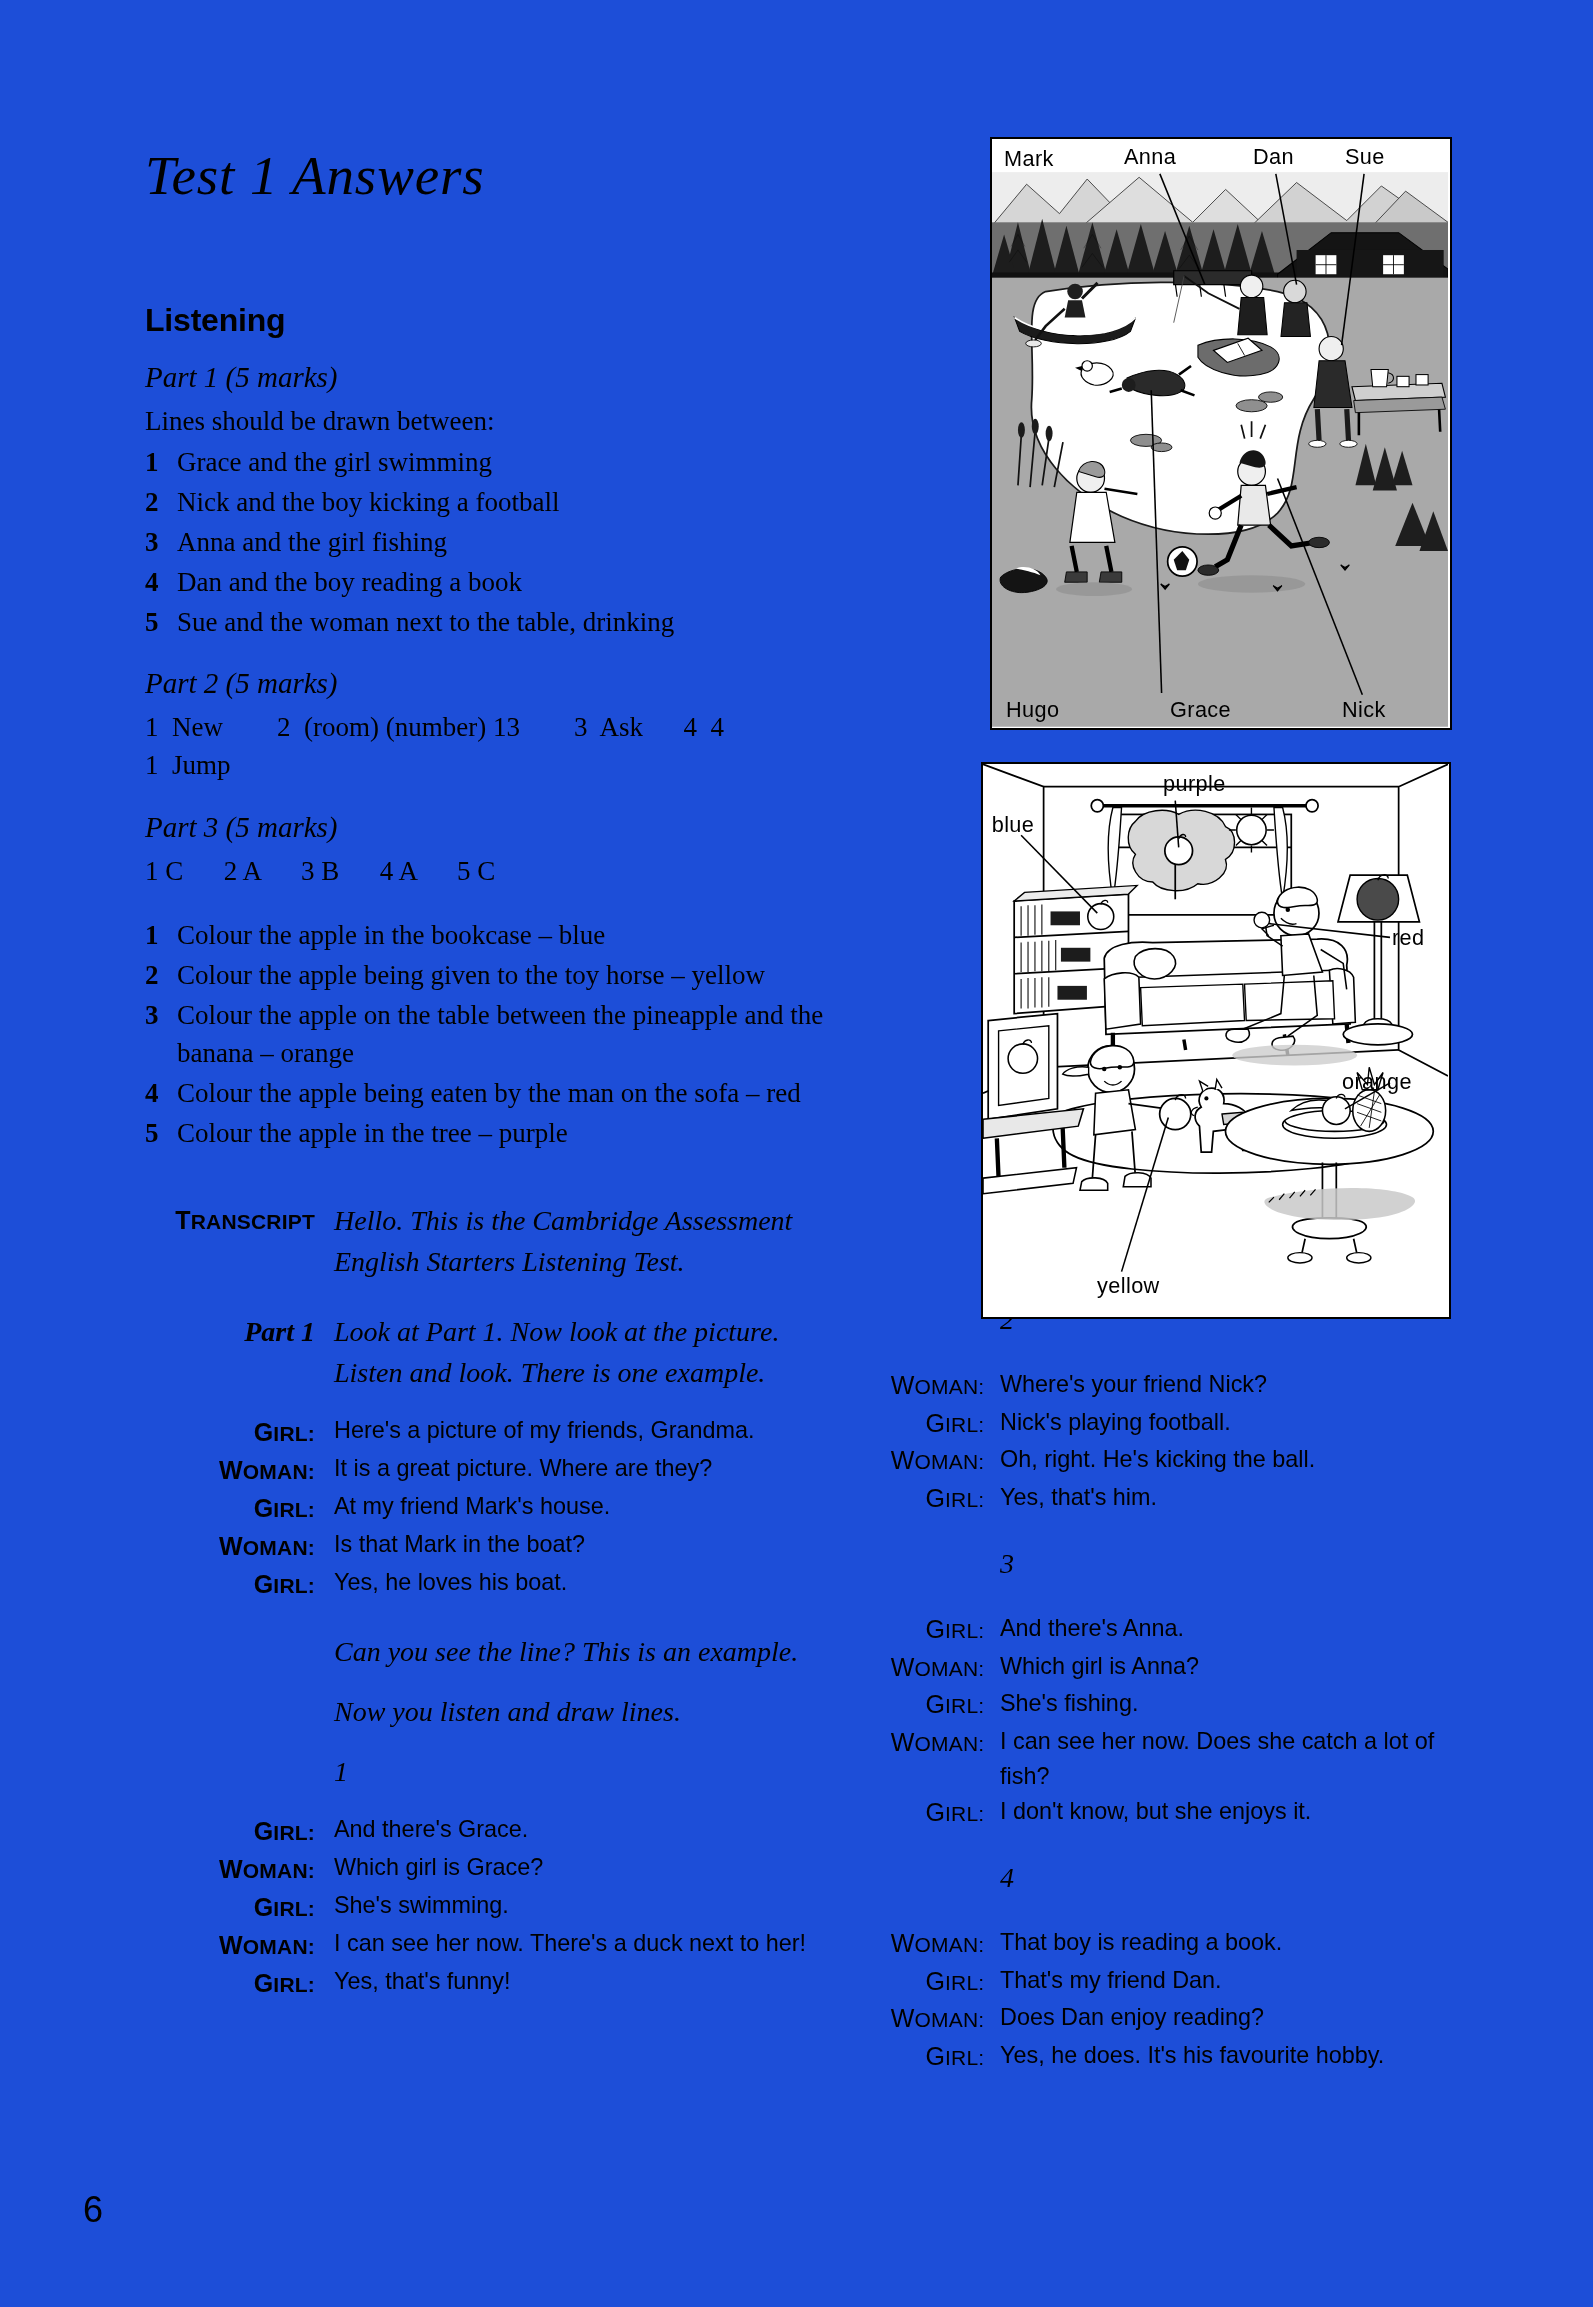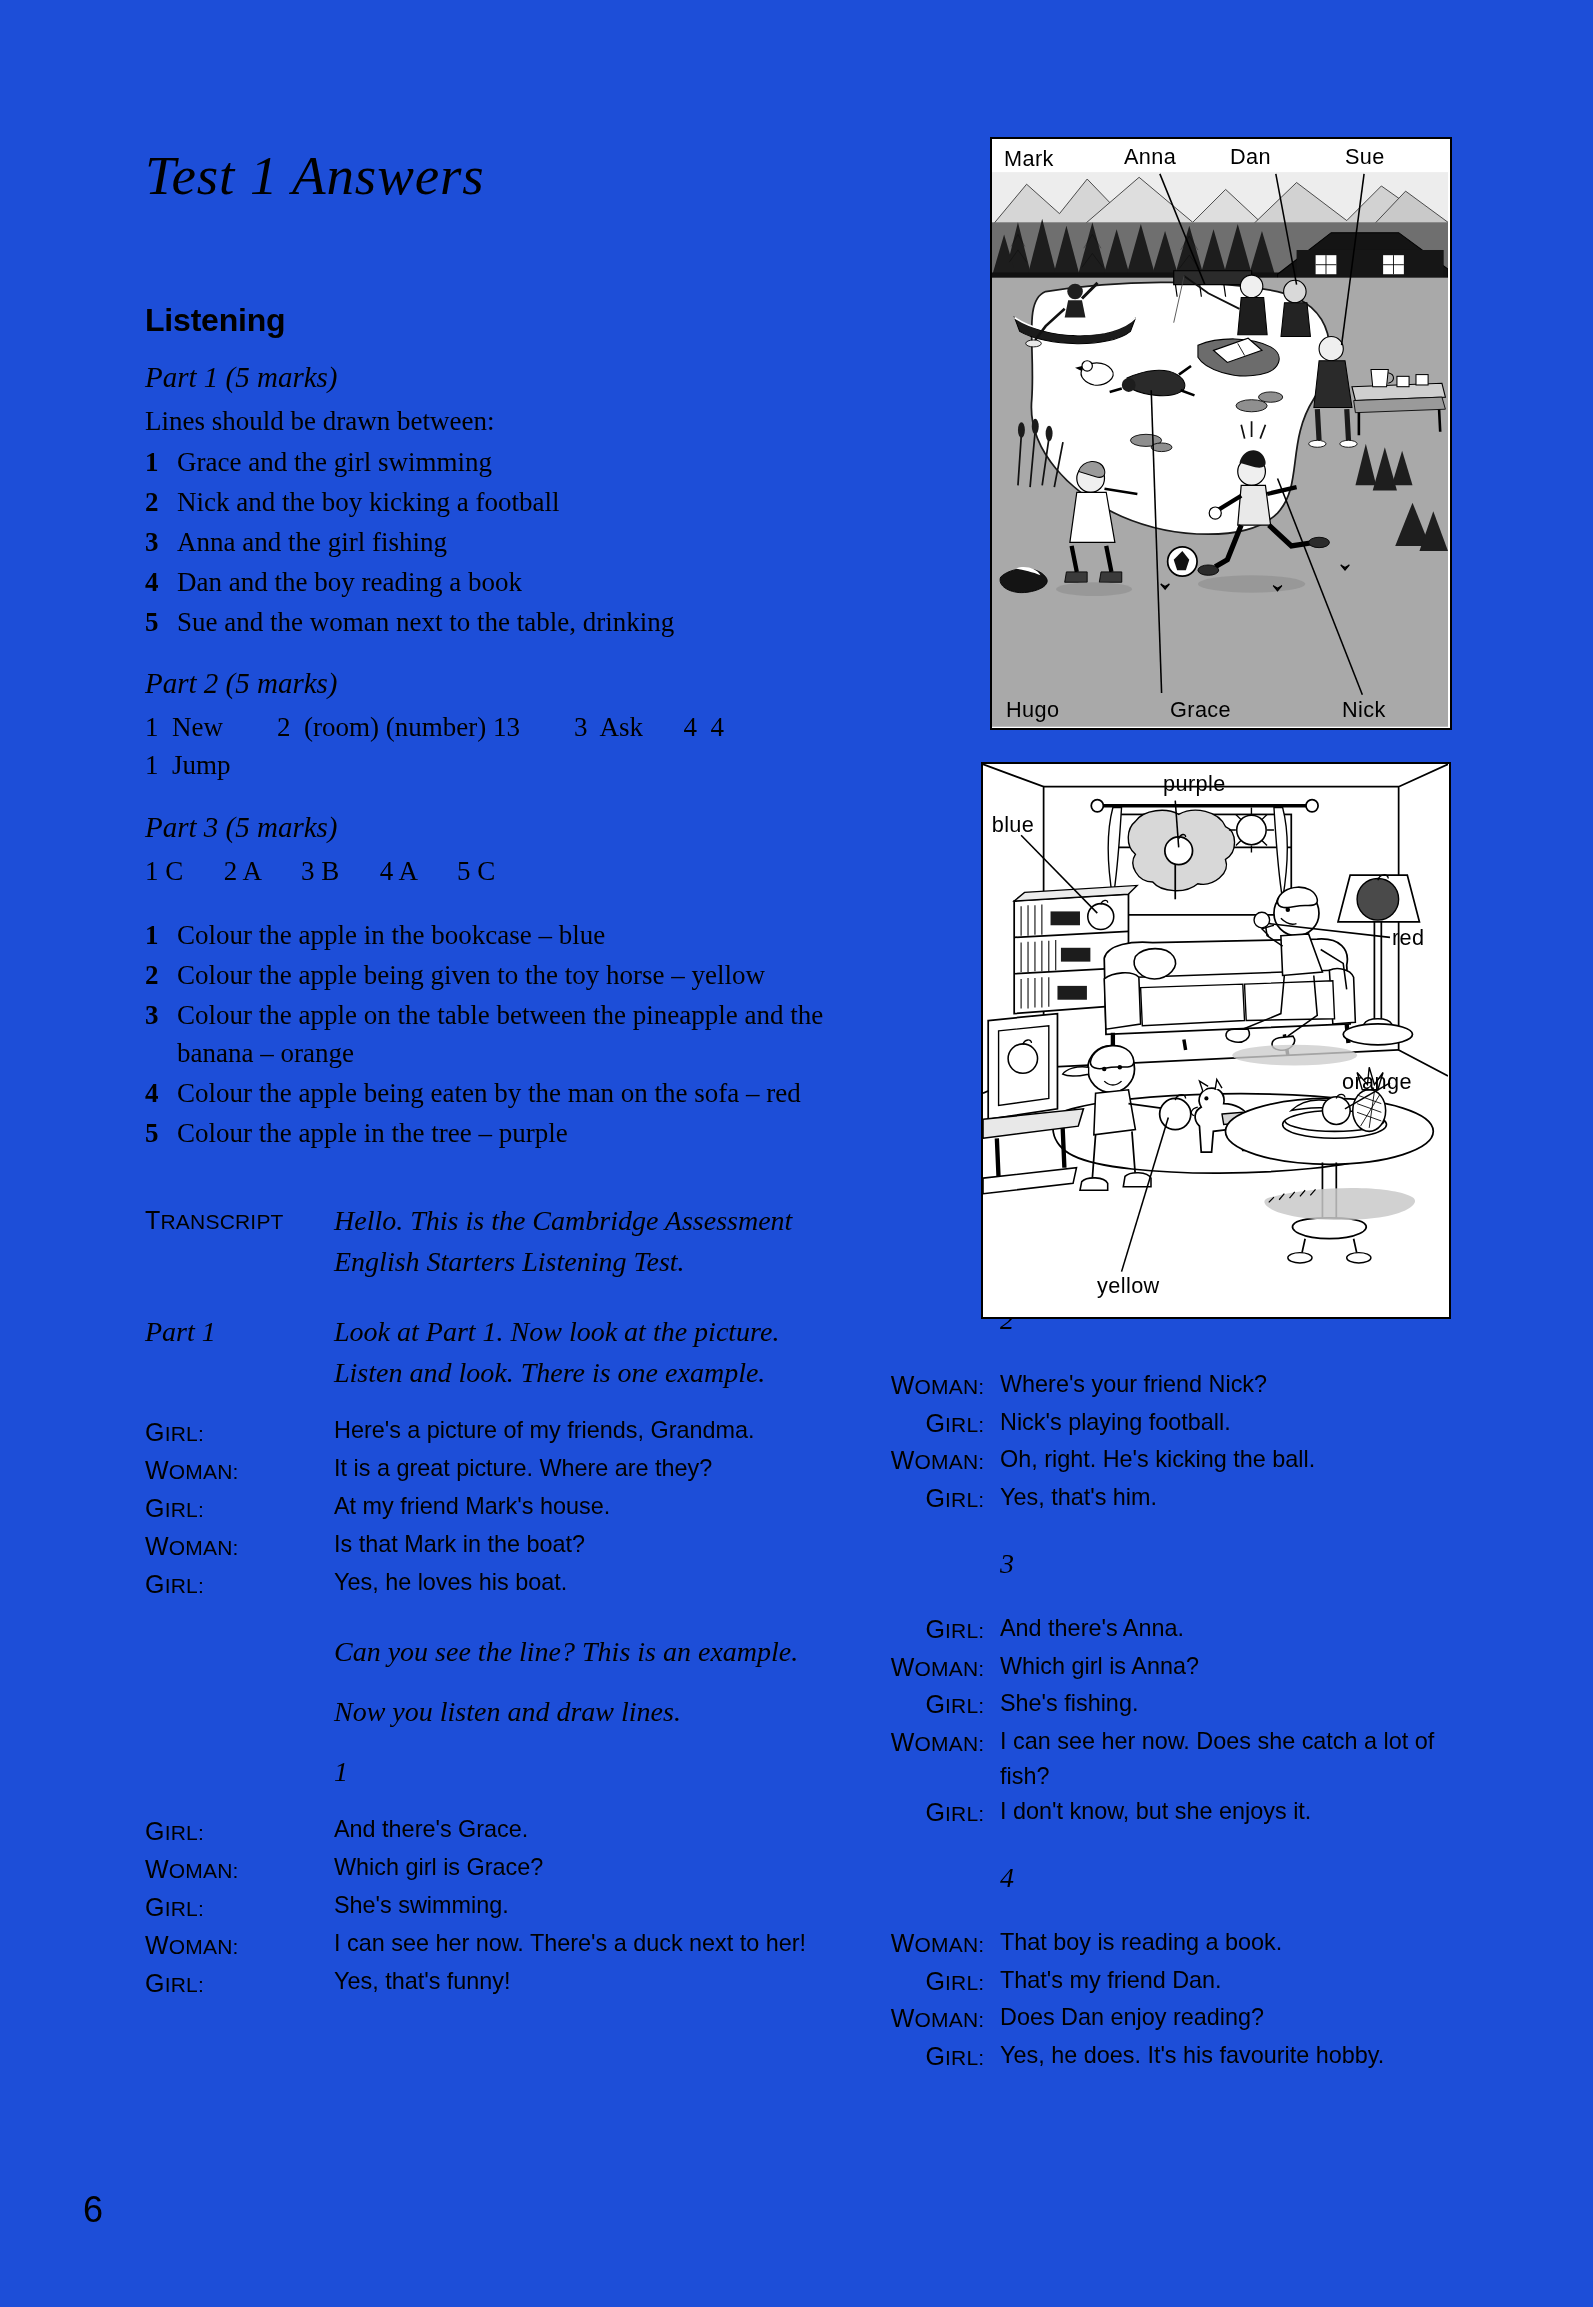--- a/index.html
+++ b/index.html
@@ -83,27 +83,28 @@
     margin-top: 48px;
   }
   .tr-row {
     display: flex;
     align-items: flex-start;
     margin-bottom: 0px;
   }
   .tr-label {
     width: 189px;
     flex: 0 0 189px;
-    text-align: left;
+    text-align: right;
     padding-right: 19px;
     box-sizing: border-box;
     font-family: "Liberation Sans", sans-serif;
     font-size: 21px;
     line-height: 1.52;
     letter-spacing: 0.2px;
+    font-weight: bold;
   }
   .tr-label .cap { font-size: 25px; }
   .tr-label.big {
     font-family: "Liberation Serif", serif;
     font-style: italic;
     font-size: 28px;
     line-height: 1.46;
     letter-spacing: 0;
   }
   .tr-text {
@@ -566,21 +567,21 @@
         <path d="M194,40 L246,168"></path>
         <path d="M328,40 L352,168"></path>
         <path d="M430,40 L404,238"></path>
         <path d="M196,640 L184,290"></path>
         <path d="M428,642 L330,392"></path>
       </g>
     </svg>
 
     <div class="lbl" style="left:12px; top:7px;">Mark</div>
     <div class="lbl" style="left:132px; top:5.2px;">Anna</div>
-    <div class="lbl" style="left:238px; top:5.2px;">Dan</div>
+    <div class="lbl" style="left:261px; top:5.2px;">Dan</div>
     <div class="lbl" style="left:353px; top:5.2px;">Sue</div>
 
     <div class="lbl" style="left:14px; top:558px;">Hugo</div>
     <div class="lbl" style="left:178px; top:558px;">Grace</div>
     <div class="lbl" style="left:350px; top:558px;">Nick</div>
   </div>
 
   <div class="illus" id="illus-room">
     <svg width="465" height="552" viewBox="0 0 537 637">
       <rect x="0" y="0" width="537" height="637" fill="#ffffff"></rect>

